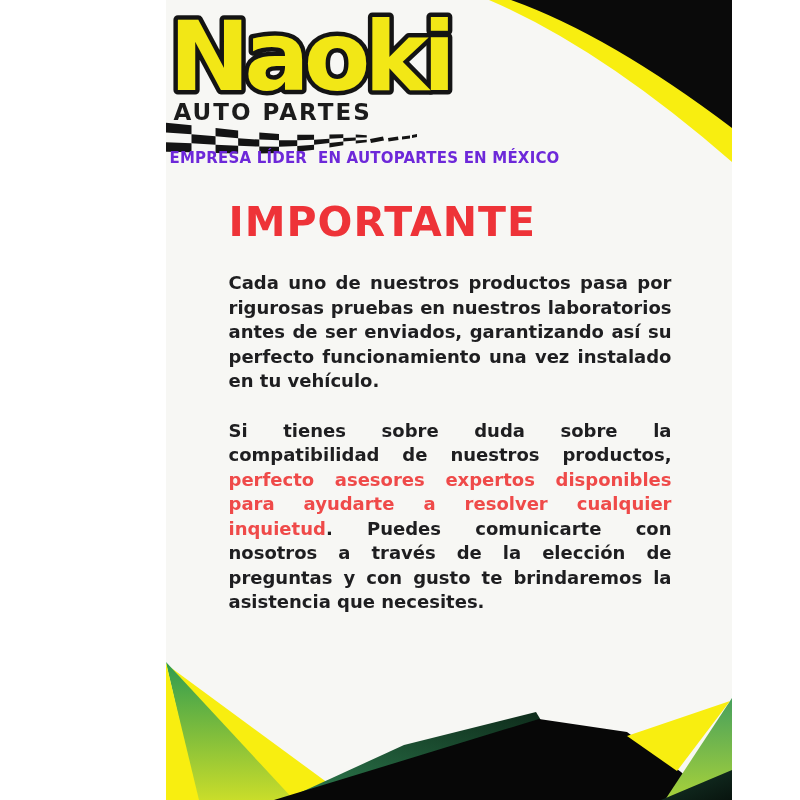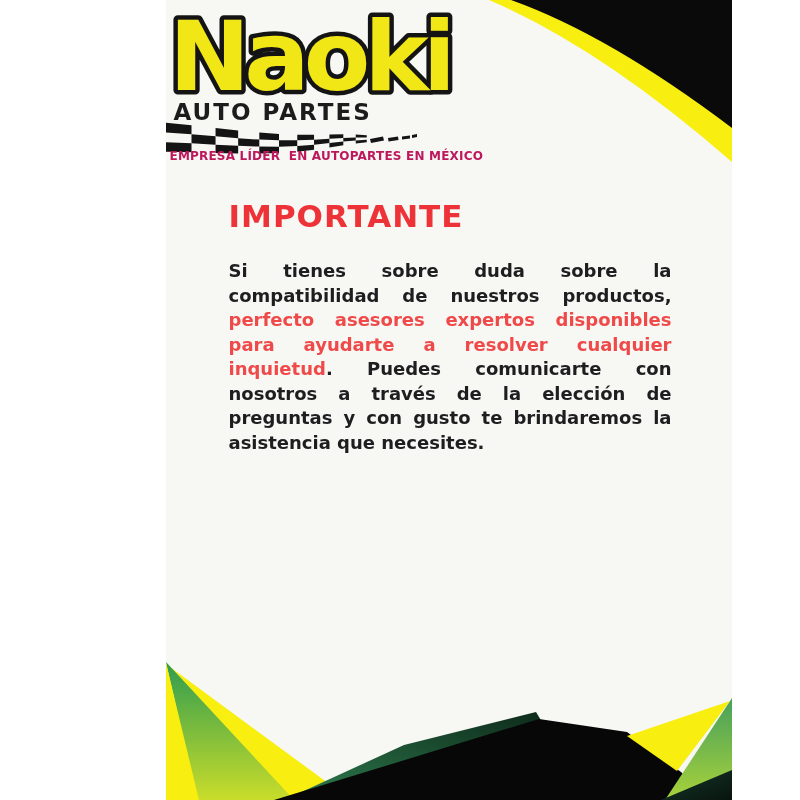--- a/index.html
+++ b/index.html
@@ -20,30 +20,30 @@
     fill:#f2e716;stroke:#141414;stroke-width:9px;
     stroke-linejoin:round;paint-order:stroke fill;
   }
   .logo-subtitle{
     position:absolute;left:125px;top:99px;
     font-size:23px;font-weight:bold;color:#1c1c1c;letter-spacing:2px;
   }
   svg.flag{position:absolute;left:117px;top:119px;width:252px;height:48px;overflow:visible;}
   .tagline{
     position:absolute;left:121px;top:149px;
-    font-size:12px;font-weight:bold;color:#be185d;
+    font-size:15px;font-weight:bold;color:#6d28d9;
     letter-spacing:0.2px;white-space:pre;
   }
   .content{
     position:absolute;left:180px;top:198px;width:443px;
     color:#1e1e20;
   }
   .content h1{
     margin:0 0 0 0;
-    font-size:31px;font-weight:bold;color:#ee3338;letter-spacing:1px;
+    font-size:41px;font-weight:bold;color:#ee3338;letter-spacing:1px;
   }
   .content p{
     margin:25px 0 0 0;
     font-size:18px;font-weight:bold;line-height:24.5px;
     text-align:justify;
   }
   .content p.para-advice{margin-top:16px;}
   .content .hl{color:#ef4a49;}
 </style>
 </head>
@@ -115,16 +115,17 @@
       <polygon points="204,20 217,17.5 218,21.5 205,24" fill="#141414"></polygon>
       <polygon points="222,19 232,17.5 232.5,21 222.5,22.5" fill="#141414"></polygon>
       <polygon points="236,17.5 244,16.5 244,19.5 236,20.5" fill="#141414"></polygon>
       <polygon points="246,16 251,15 251,18 246,19" fill="#141414"></polygon>
     </svg>
 
   <div class="tagline">EMPRESA LÍDER  EN AUTOPARTES EN MÉXICO</div>
 
   <div class="content">
     <h1>IMPORTANTE</h1>
+    <p>Cada uno de nuestros productos pasa por rigurosas pruebas en nuestros laboratorios antes de ser enviados, garantizando así su perfecto funcionamiento una vez instalado en tu vehículo.</p>
     <p><span>Si tienes sobre duda sobre la compatibilidad de nuestros productos, </span><span class="hl">perfecto asesores expertos disponibles para ayudarte a resolver cualquier inquietud</span><span>. Puedes comunicarte con nosotros a través de la elección de preguntas y con gusto te brindaremos la asistencia que necesites.</span></p>
   </div>
 
 </div>
 
 </body></html>

